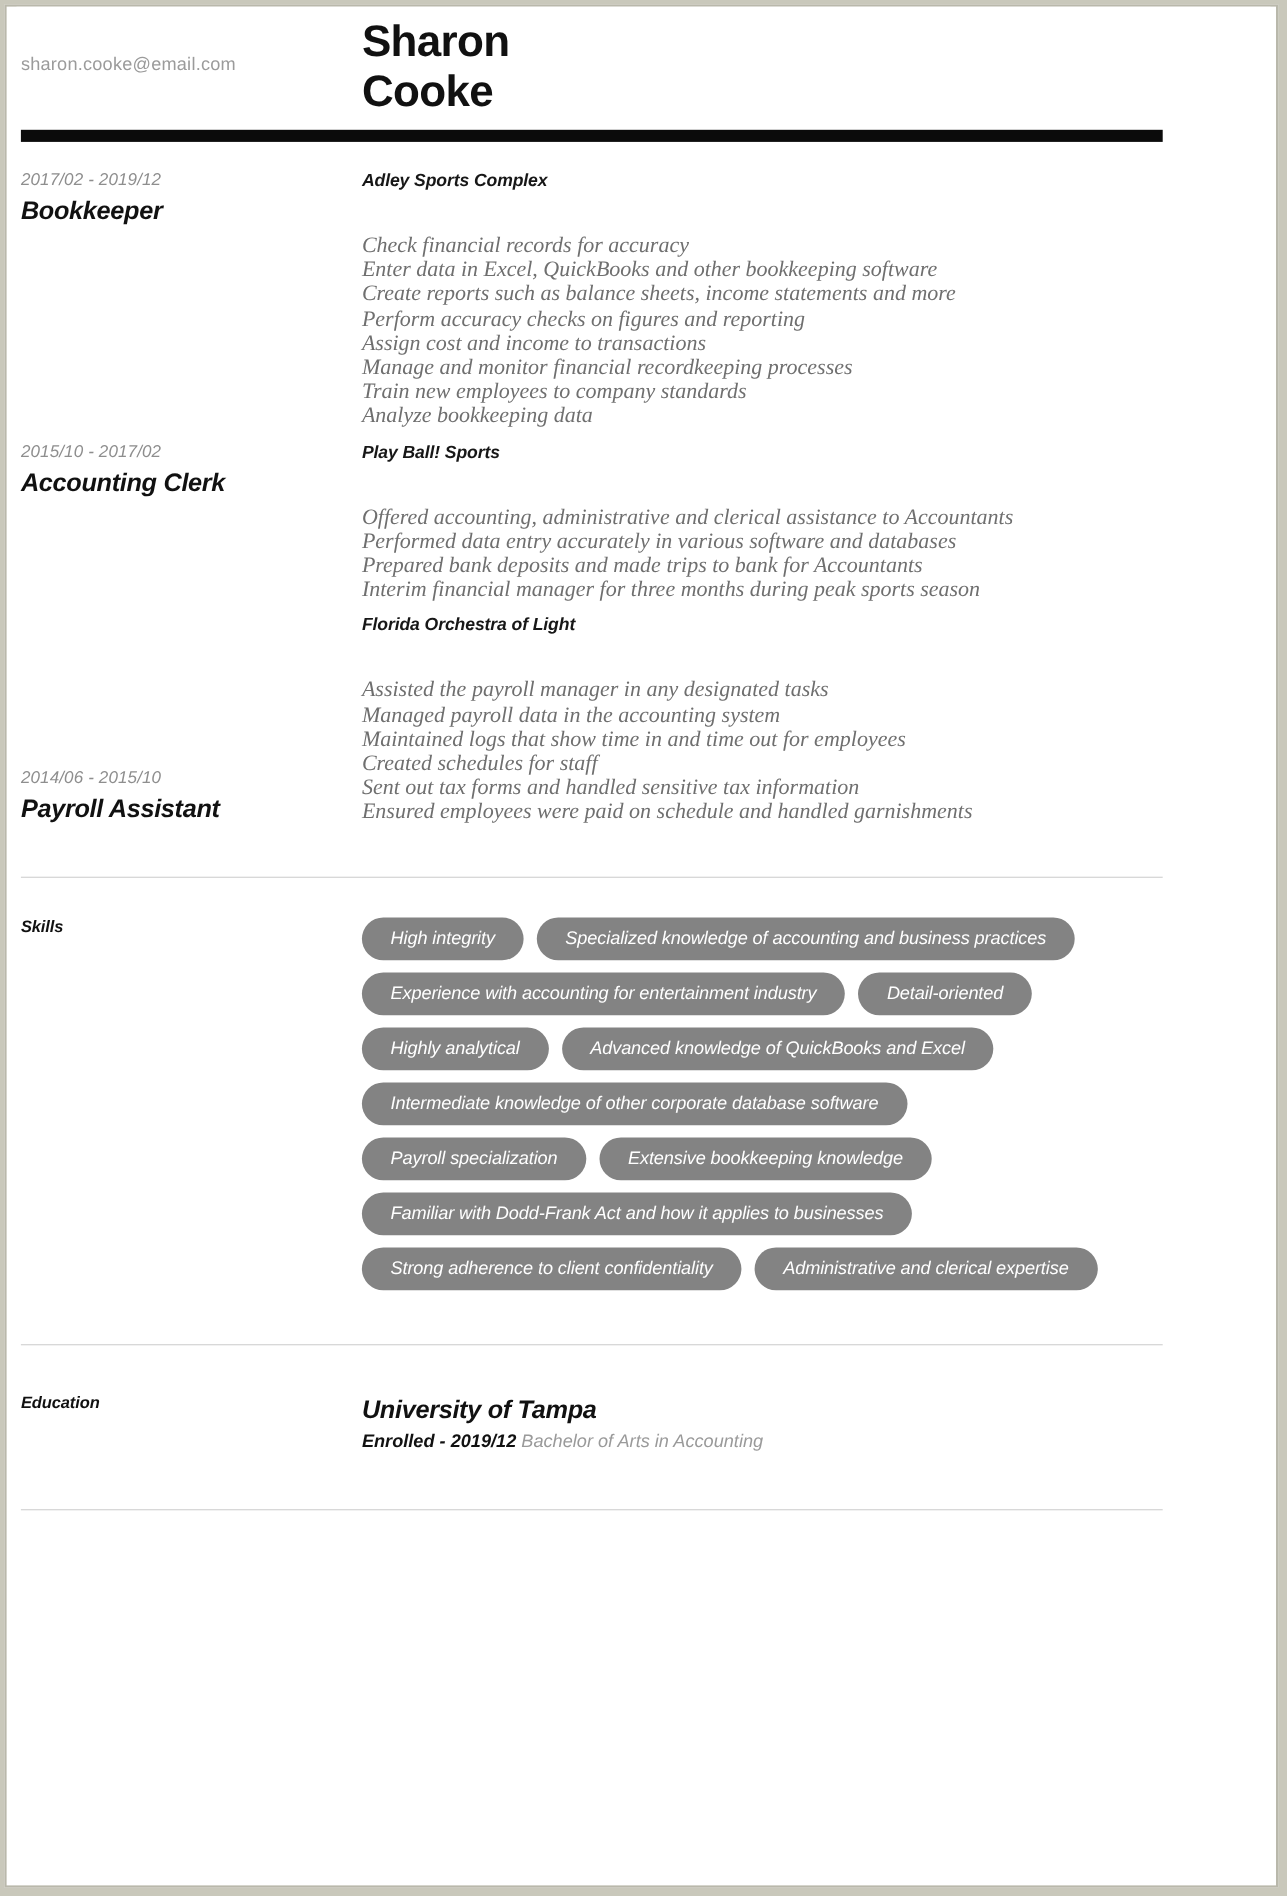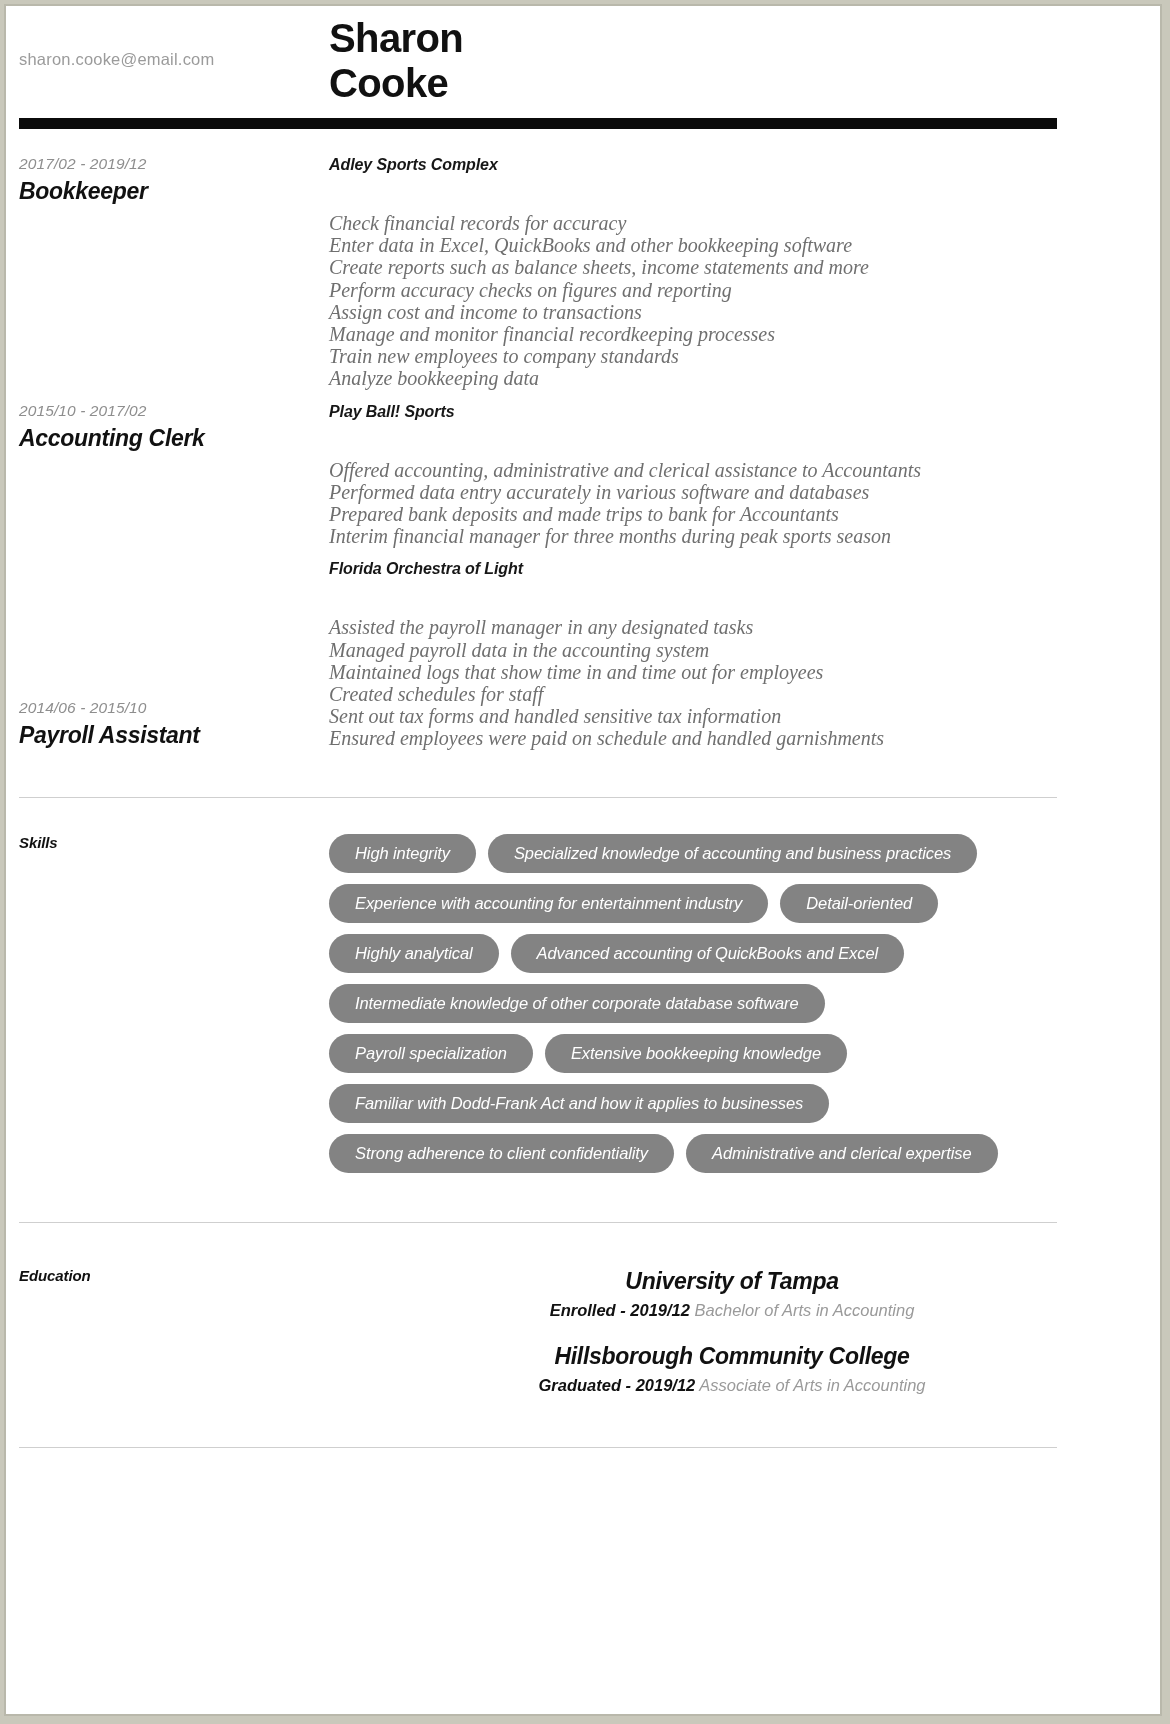--- a/index.html
+++ b/index.html
@@ -150,21 +150,21 @@
     color: #ffffff;
     border-radius: 20px;
     font-size: 16.5px;
     line-height: 18px;
     padding: 10px 26px 11px 26px;
     white-space: nowrap;
     letter-spacing: -0.1px;
   }
 
   
-  .edu-item { margin-bottom: 20px; text-align: center; }
+  .edu-item { margin-bottom: 20px; }
   .edu-school {
     font-size: 23px;
     font-weight: bold;
     color: #111111;
     letter-spacing: -0.3px;
     line-height: 29px;
   }
   .edu-meta {
     font-size: 16.5px;
     line-height: 23px;
@@ -276,21 +276,21 @@
         <div class="skill-row">
           <div class="pill">High integrity</div>
           <div class="pill">Specialized knowledge of accounting and business practices</div>
         </div>
         <div class="skill-row">
           <div class="pill">Experience with accounting for entertainment industry</div>
           <div class="pill">Detail-oriented</div>
         </div>
         <div class="skill-row">
           <div class="pill">Highly analytical</div>
-          <div class="pill">Advanced accounting of QuickBooks and Excel</div>
+          <div class="pill">Advanced knowledge of QuickBooks and Excel</div>
         </div>
         <div class="skill-row">
           <div class="pill">Intermediate knowledge of other corporate database software</div>
         </div>
         <div class="skill-row">
           <div class="pill">Payroll specialization</div>
           <div class="pill">Extensive bookkeeping knowledge</div>
         </div>
         <div class="skill-row">
           <div class="pill">Familiar with Dodd-Frank Act and how it applies to businesses</div>
@@ -310,27 +310,20 @@
       <div class="side-label">Education</div>
     </div>
     <div class="col-right">
       <div class="edu-item">
         <div class="edu-school">University of Tampa</div>
         <div class="edu-meta">
           <b>Enrolled - 2019/12</b>
           <span>Bachelor of Arts in Accounting</span>
         </div>
       </div>
-      <div class="edu-item">
-        <div class="edu-school">Hillsborough Community College</div>
-        <div class="edu-meta">
-          <b>Graduated - 2019/12</b>
-          <span>Associate of Arts in Accounting</span>
-        </div>
-      </div>
     </div>
   </div>
 
   <div class="hr" style="margin-top:30px;"></div>
 
 
 </div>
 </div>
 
 </body></html>

